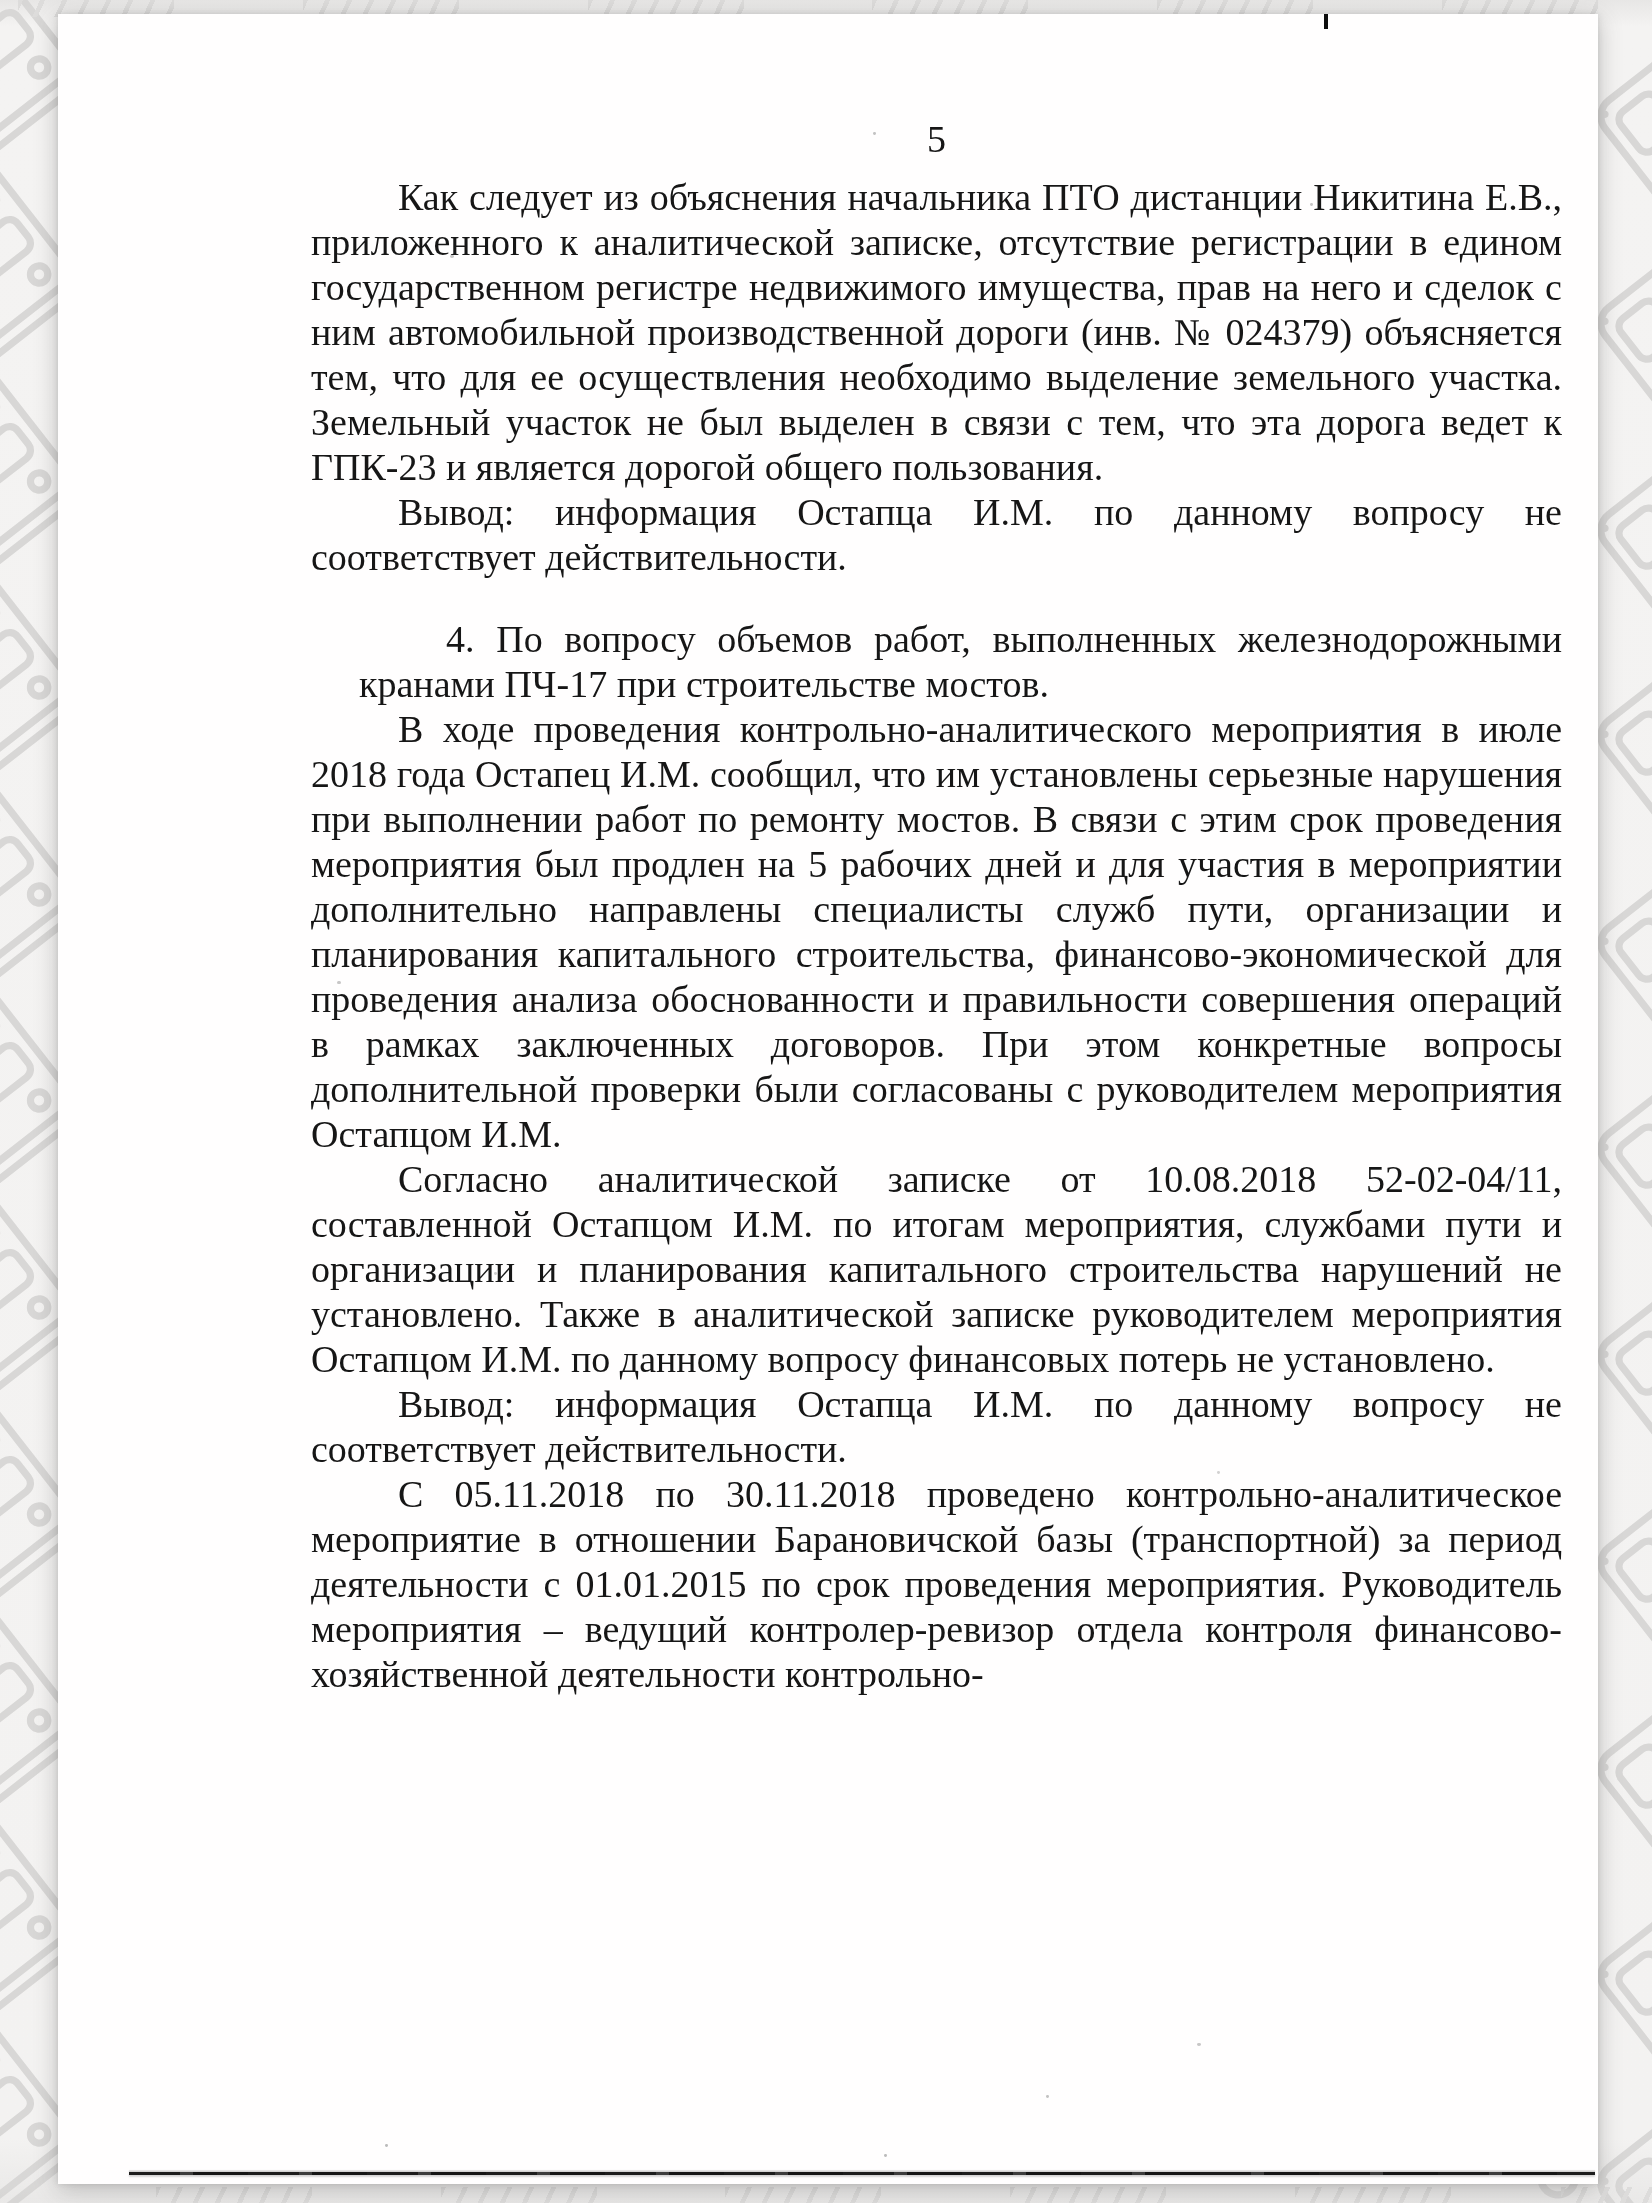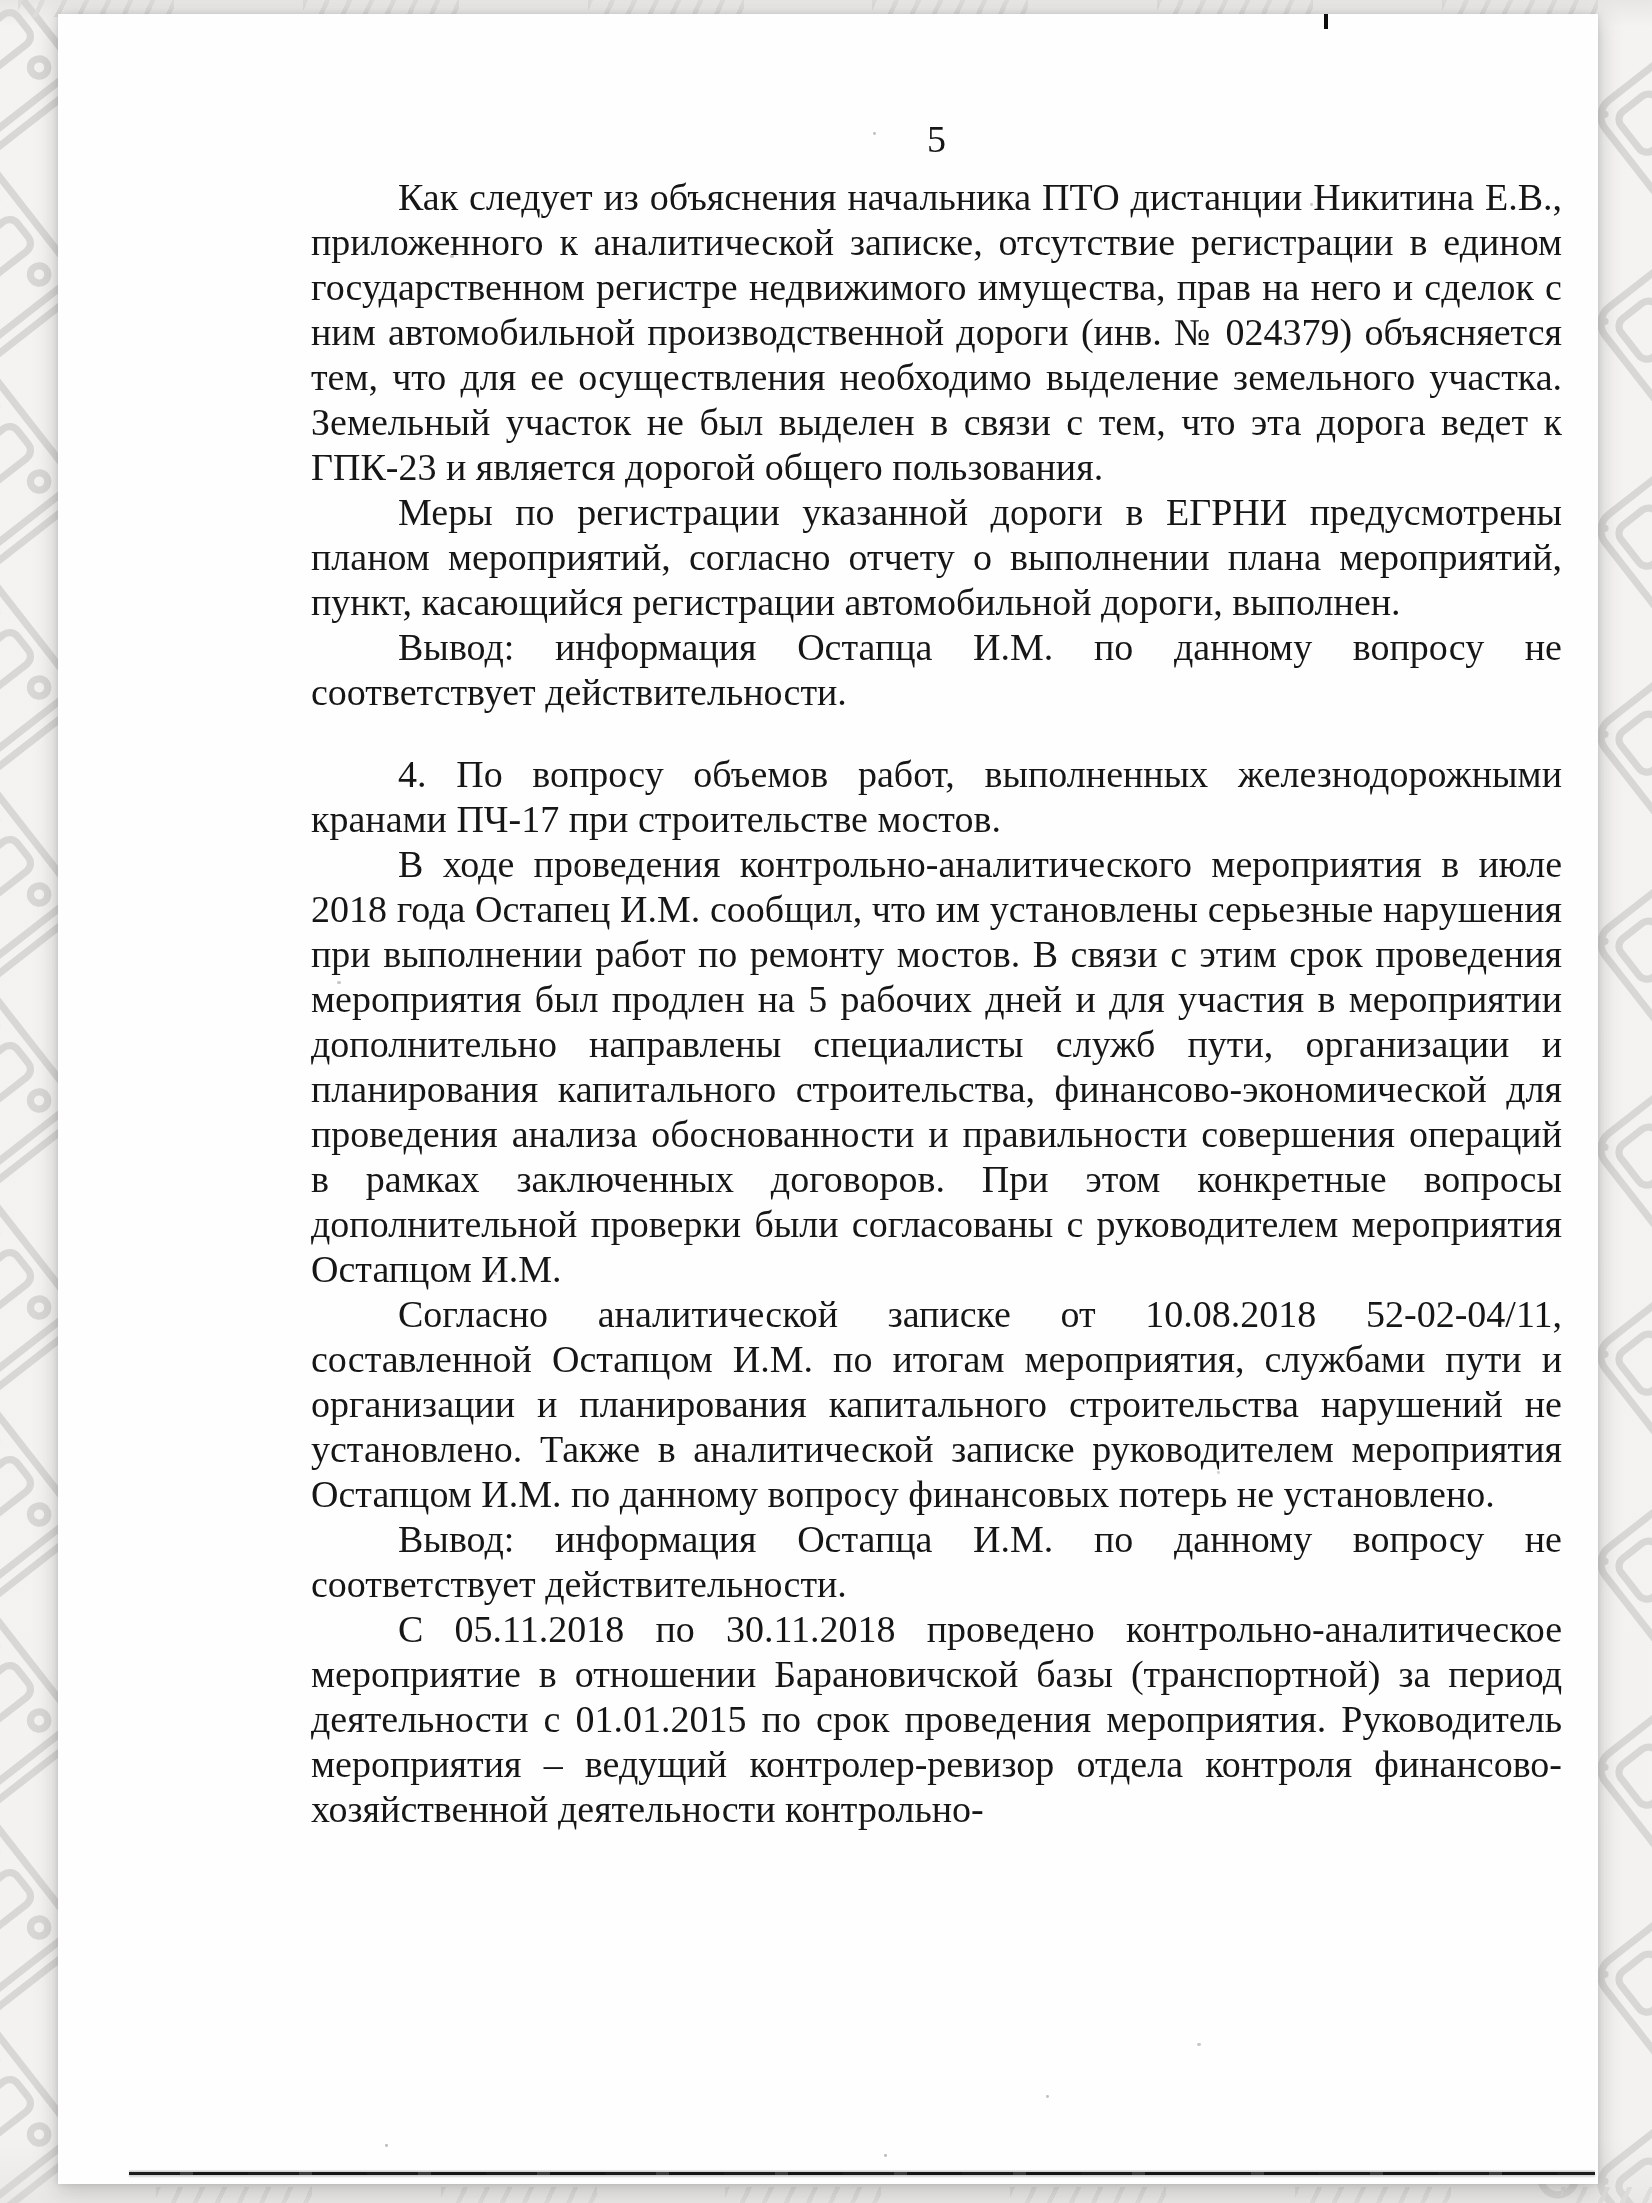--- a/index.html
+++ b/index.html
@@ -24,21 +24,21 @@
     box-shadow:0 4.6px 22px rgba(70,70,70,.30), 0 0 5.5px rgba(90,90,90,.18);
   }
   .content{
     position:absolute;left:253px;top:103px;width:1251px;
     color:#161616;
     font-family:"Liberation Serif","DejaVu Serif",serif;
     font-size:38px;line-height:45px;
   }
   .page-number{text-align:center;margin:0 0 13px 0;}
   p.doc-par{margin:0;text-align:justify;text-indent:87px;}
-  p.space-before{margin-top:37px;}
+  p.space-before{margin-top:37px;margin-left:48px;}
   
   .scan-edge-line{
     position:absolute;left:71px;top:2158px;width:1466px;height:3.7px;z-index:2;
     background:repeating-linear-gradient(90deg,#1d1d1d 0 51px,#3d3d3d 51px 64px,#161616 64px 119px);
     box-shadow:0 -1.8px 0.9px rgba(80,80,80,.25), 0 1.8px 1.8px rgba(120,120,120,.35);
   }
   .tick-mark{position:absolute;left:1266px;top:0;width:3.7px;height:15.6px;background:#0d0d0d;z-index:2;}
   .speck{position:absolute;border-radius:50%;background:#8f8f8f;z-index:2;}
 </style>
 </head>
@@ -381,21 +381,20 @@
     <div class="stripes" style="left: 1561px; top: 2187px;"></div>
   </div>
 
 <div class="page">
   <div class="tick-mark"></div>
 
   <div class="content">
     <p class="page-number">5</p>
     <div id="paragraphs">
         <p class="doc-par">Как следует из объяснения начальника ПТО дистанции Никитина Е.В., приложенного к аналитической записке, отсутствие регистрации в едином государственном регистре недвижимого имущества, прав на него и сделок с ним автомобильной производственной дороги (инв. № 024379) объясняется тем, что для ее осуществления необходимо выделение земельного участка. Земельный участок не был выделен в связи с тем, что эта дорога ведет к ГПК-23 и является дорогой общего пользования.</p>
-        <p class="doc-par">Меры по регистрации указанной дороги в ЕГРНИ предусмотрены планом мероприятий, согласно отчету о выполнении плана мероприятий, пункт, касающийся регистрации автомобильной дороги, выполнен.</p>
         <p class="doc-par">Вывод: информация Остапца И.М. по данному вопросу не соответствует действительности.</p>
         <p class="doc-par space-before">4. По вопросу объемов работ, выполненных железнодорожными кранами ПЧ-17 при строительстве мостов.</p>
         <p class="doc-par">В ходе проведения контрольно-аналитического мероприятия в июле 2018 года Остапец И.М. сообщил, что им установлены серьезные нарушения при выполнении работ по ремонту мостов. В связи с этим срок проведения мероприятия был продлен на 5 рабочих дней и для участия в мероприятии дополнительно направлены специалисты служб пути, организации и планирования капитального строительства, финансово-экономической для проведения анализа обоснованности и правильности совершения операций в рамках заключенных договоров. При этом конкретные вопросы дополнительной проверки были согласованы с руководителем мероприятия Остапцом И.М.</p>
         <p class="doc-par">Согласно аналитической записке от 10.08.2018 52-02-04/11, составленной Остапцом И.М. по итогам мероприятия, службами пути и организации и планирования капитального строительства нарушений не установлено. Также в аналитической записке руководителем мероприятия Остапцом И.М. по данному вопросу финансовых потерь не установлено.</p>
         <p class="doc-par">Вывод: информация Остапца И.М. по данному вопросу не соответствует действительности.</p>
         <p class="doc-par">С 05.11.2018 по 30.11.2018 проведено контрольно-аналитическое мероприятие в отношении Барановичской базы (транспортной) за период деятельности с 01.01.2015 по срок проведения мероприятия. Руководитель мероприятия – ведущий контролер-ревизор отдела контроля финансово-хозяйственной деятельности контрольно-</p>
       </div>
   </div>
 
   <div class="scan-edge-line"></div>

